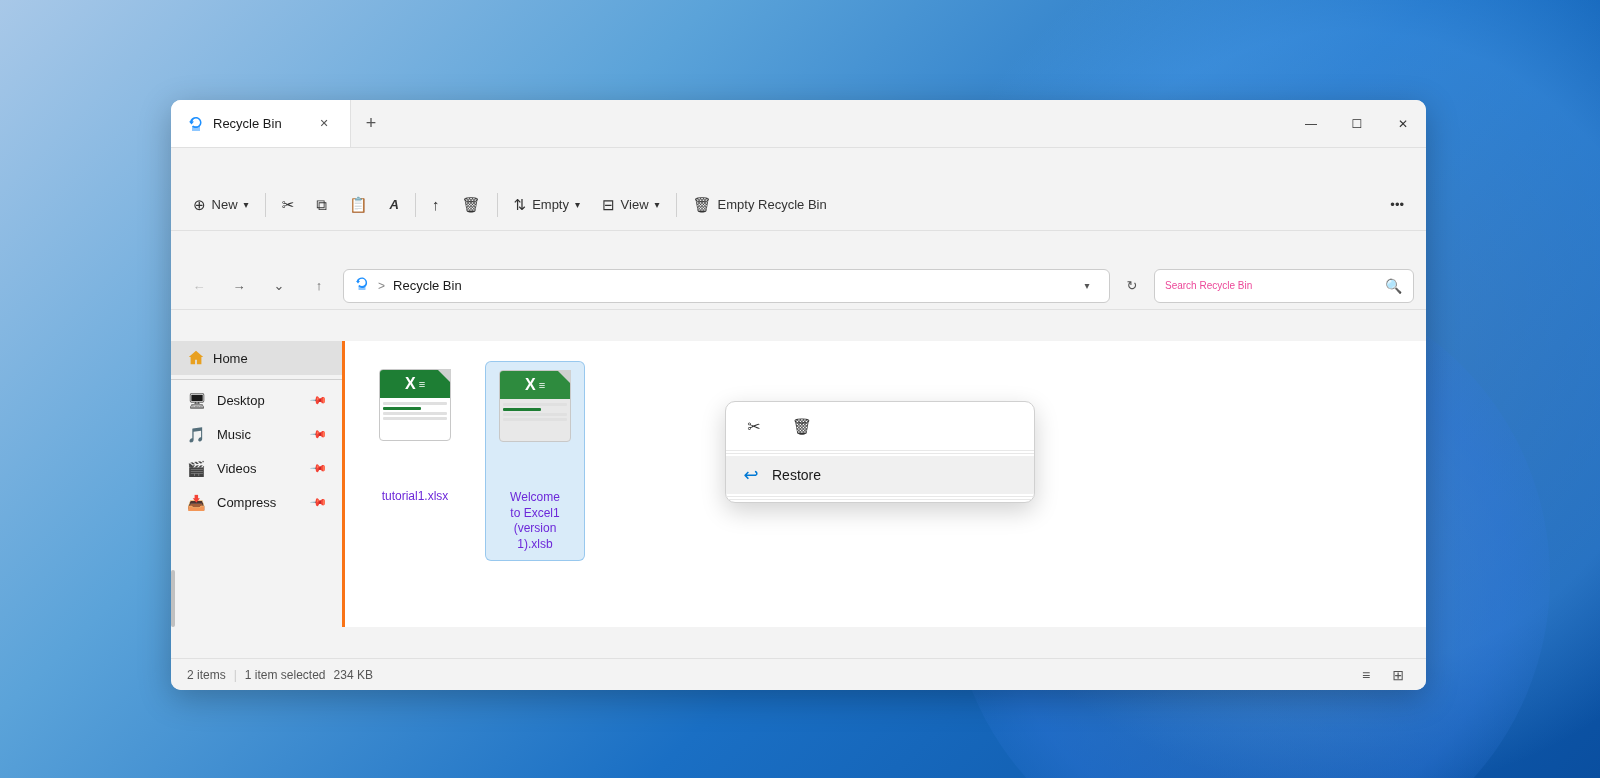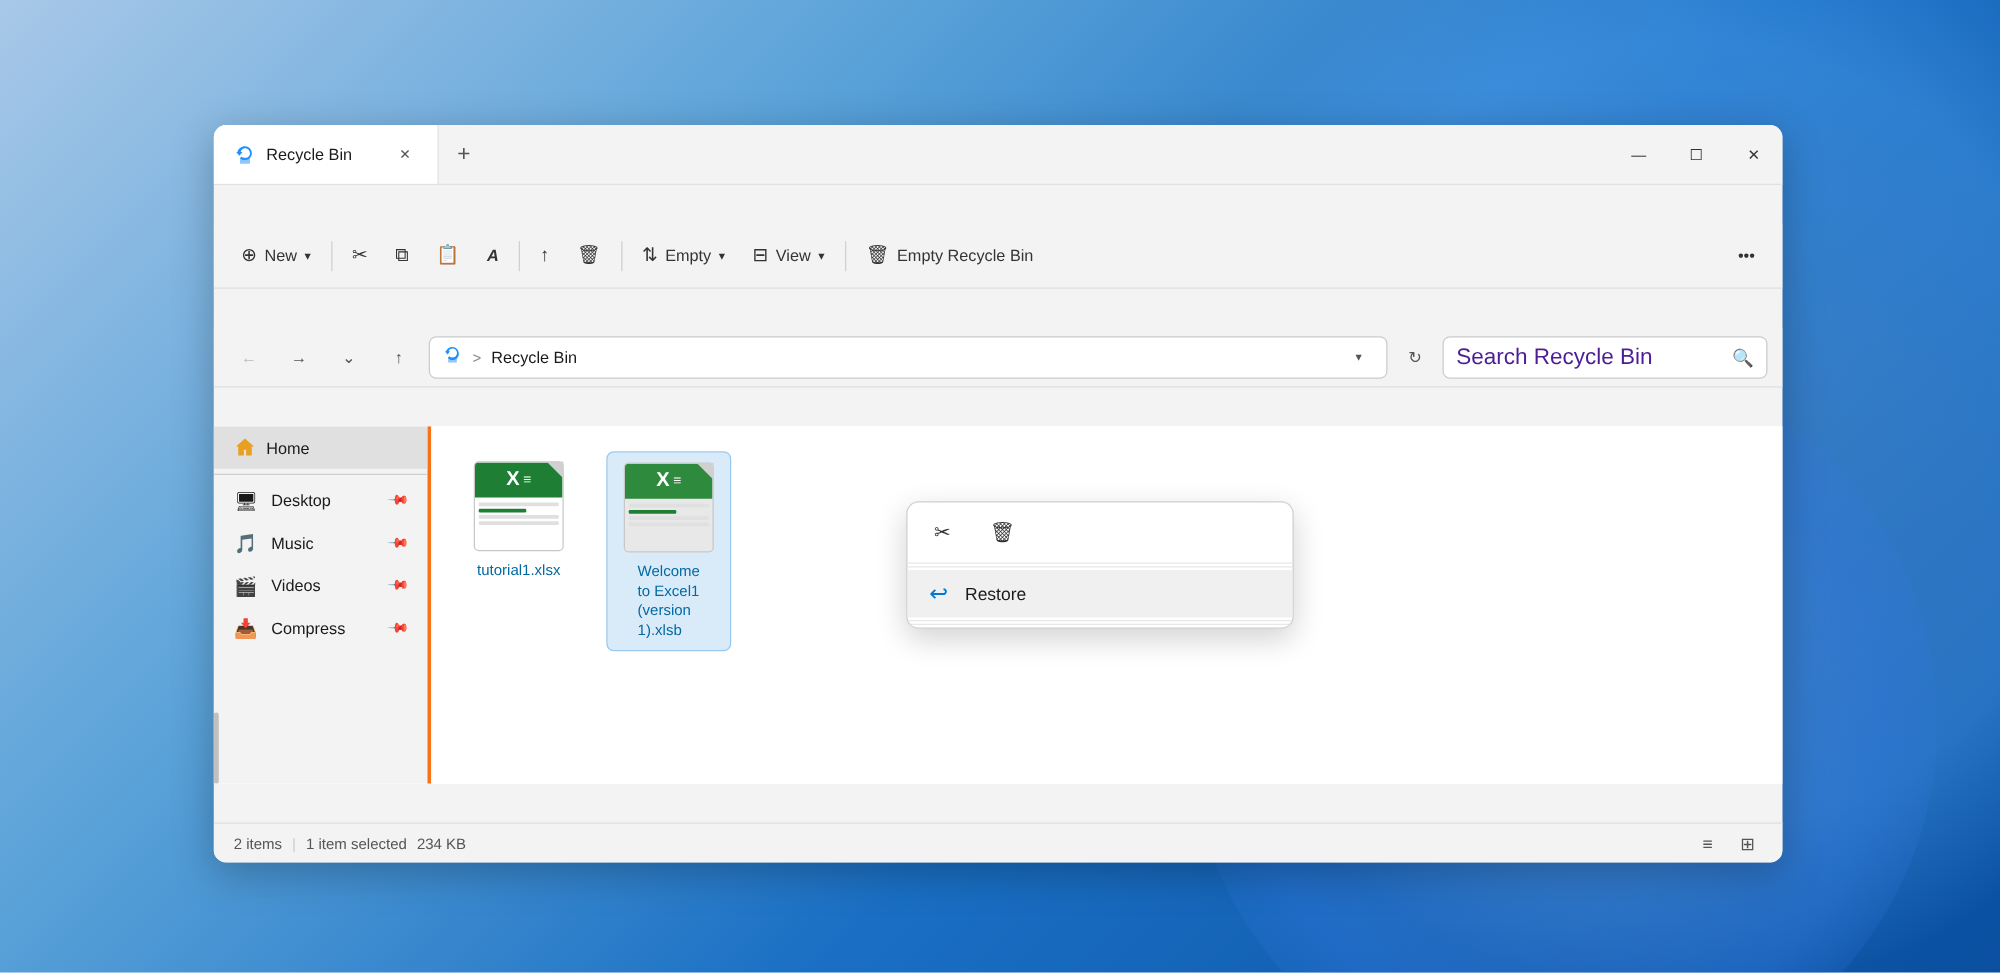--- a/index.html
+++ b/index.html
@@ -387,24 +387,26 @@
       top: 0;
       right: 0;
       width: 14px;
       height: 14px;
       background: #d0d0d0;
       clip-path: polygon(0 0, 100% 100%, 100% 0);
     }
 
     .file-name {
       font-size: 12px;
-      color: #0369a1;
+      color: #6d28d9;
+      text-align: center;
       line-height: 1.3;
       max-width: 90px;
       word-break: break-word;
+      margin-top: 40px;
     }
 
     
     .context-menu {
       position: absolute;
       left: 380px;
       top: 60px;
       width: 310px;
       background: white;
       border: 1px solid #d0d0d0;
@@ -607,21 +609,21 @@
           <rect x="4.5" y="10" width="7" height="4" rx="0.5" fill="#1e90ff" opacity="0.5"></rect>
         </svg>
       </span>
       <span class="address-bar-separator">&gt;</span>
       <span class="address-bar-text">Recycle Bin</span>
       <span class="address-bar-dropdown">▾</span>
     </div>
     <div class="address-bar-refresh">↻</div>
 
     <div class="search-bar">
-      <span style="flex:1;color:#4c1d95;font-size:18px;">Search Recycle Bin</span>
+      <span style="flex:1;color:#ec4899;font-size:10px;">Search Recycle Bin</span>
       <span style="color:#555;font-size:14px;">🔍</span>
     </div>
   </div>
 
   <div class="content-area">
 
     <div class="sidebar">
       <div class="sidebar-home">
         <svg class="home-icon-svg" viewBox="0 0 20 20">
           <path d="M10 2L2 9h2v8h5v-5h2v5h5V9h2L10 2z" fill="#e8a020"></path>

